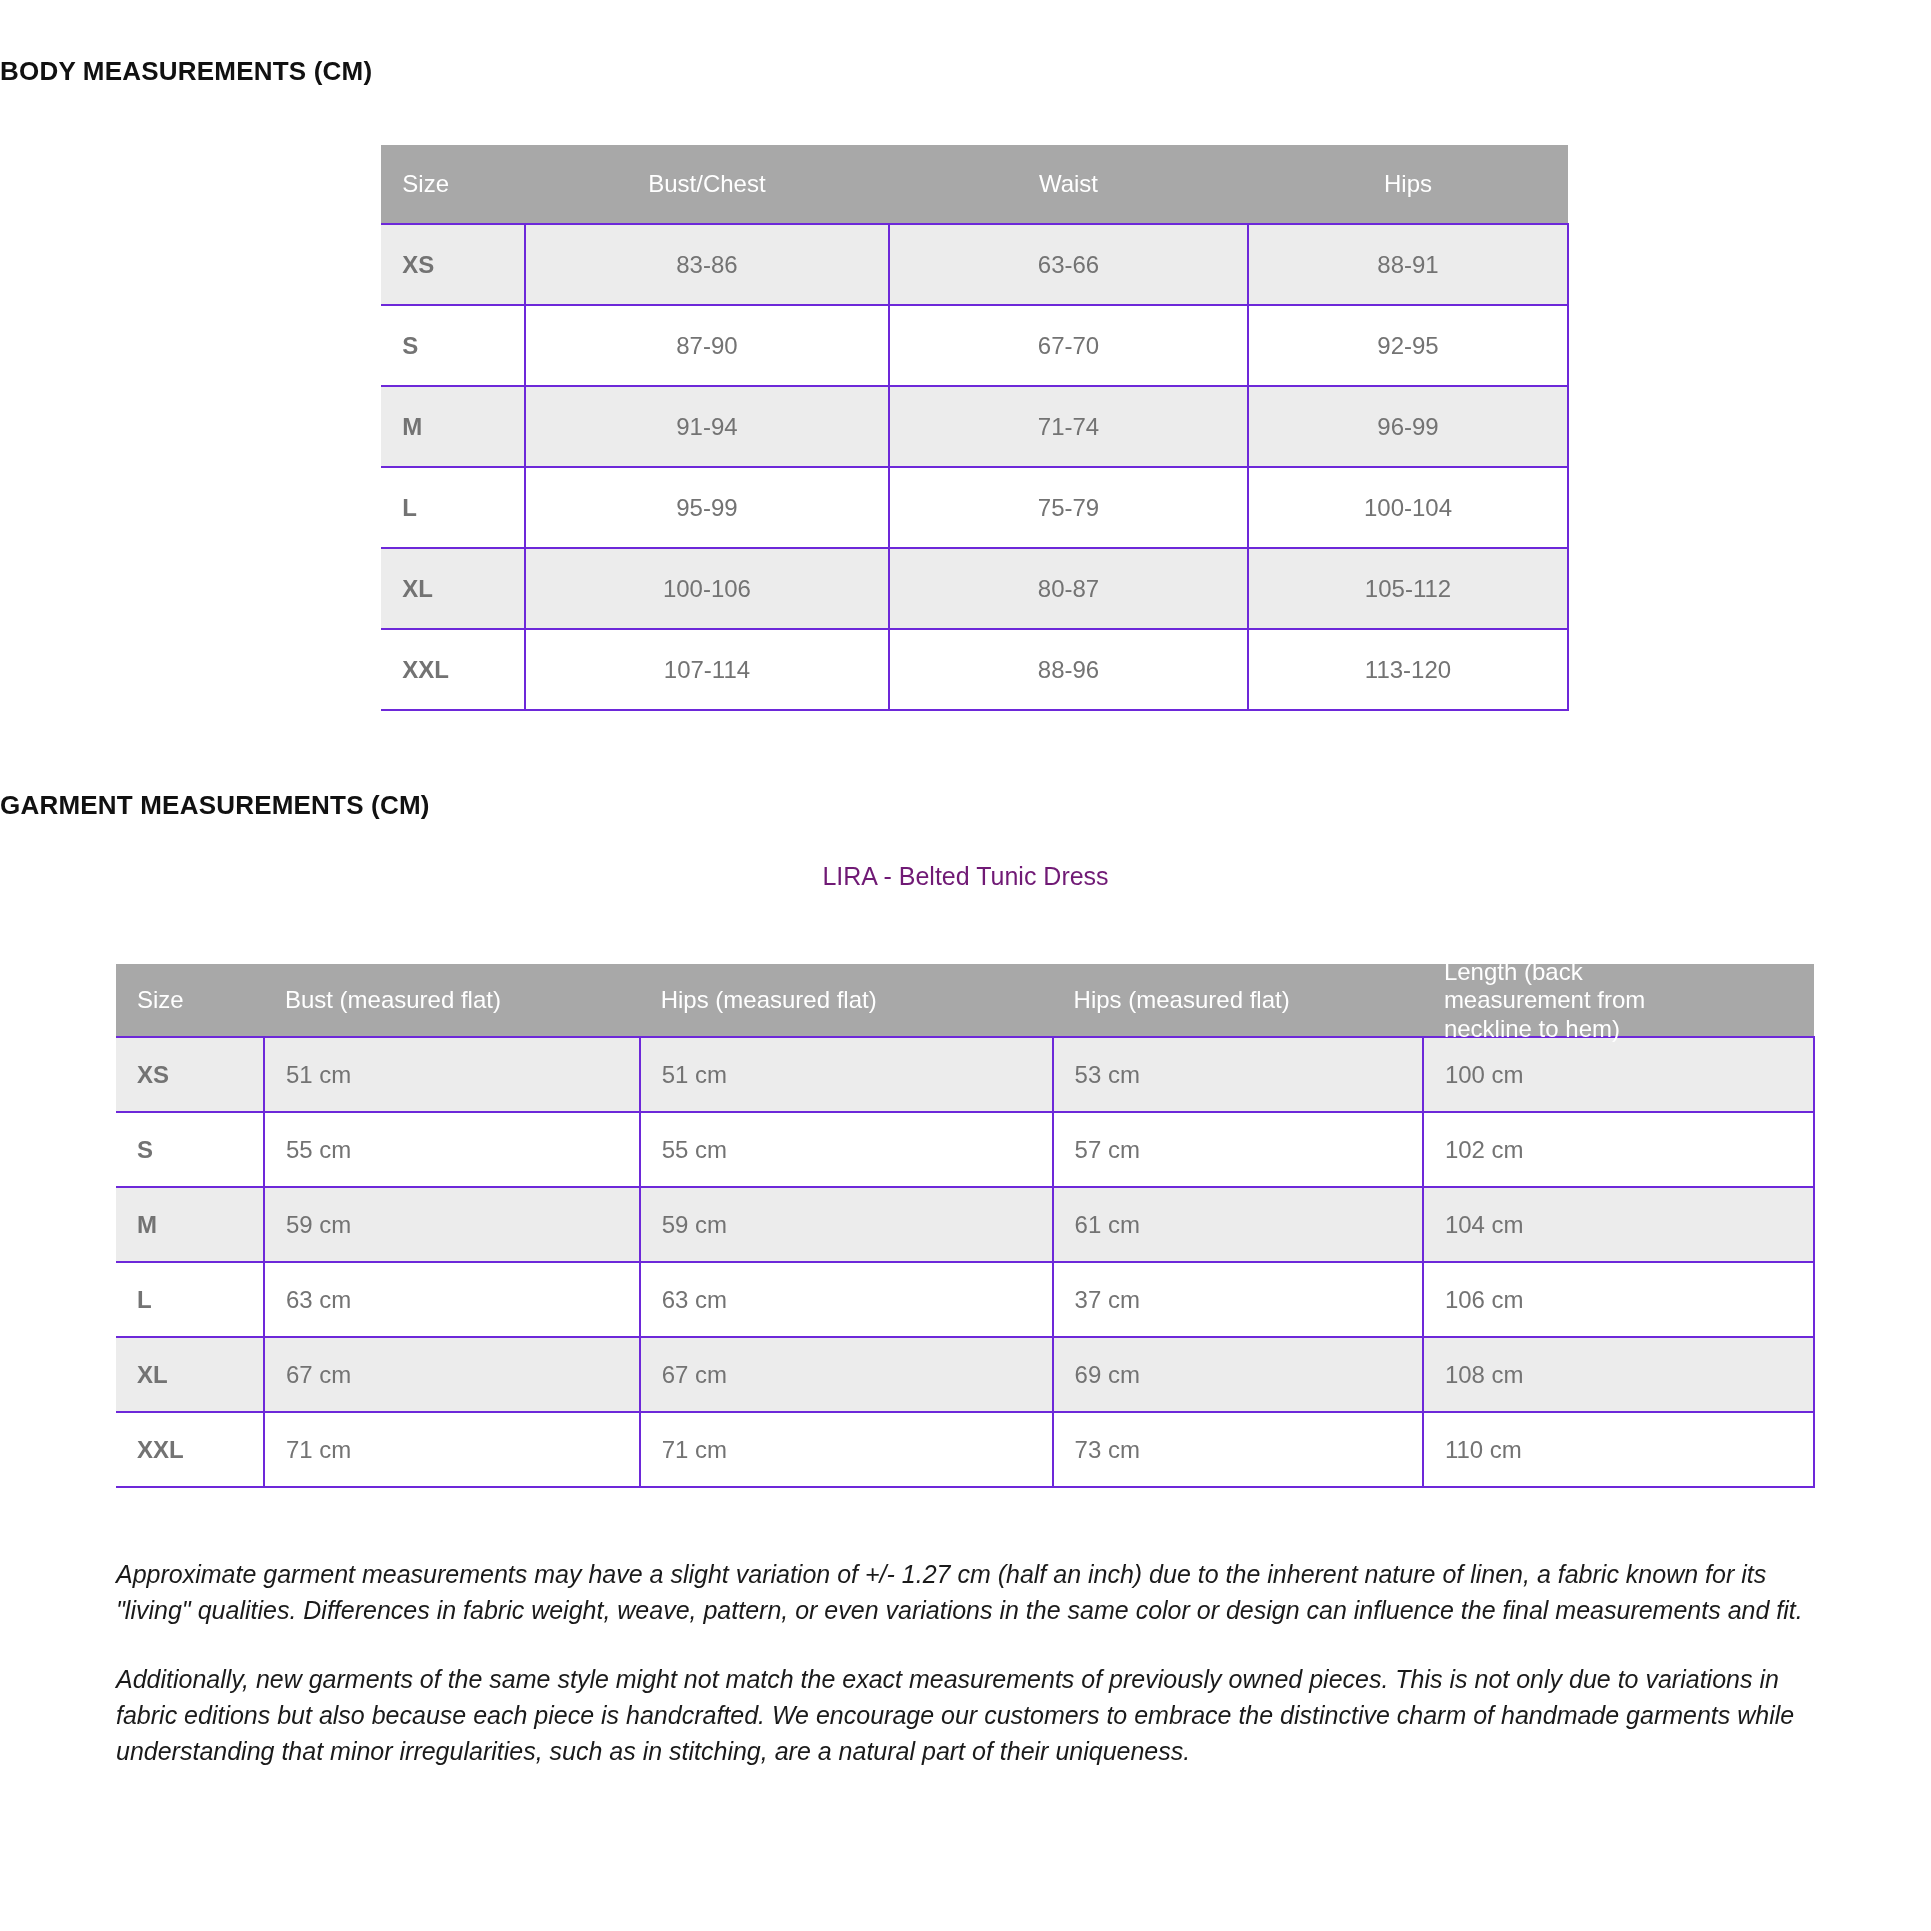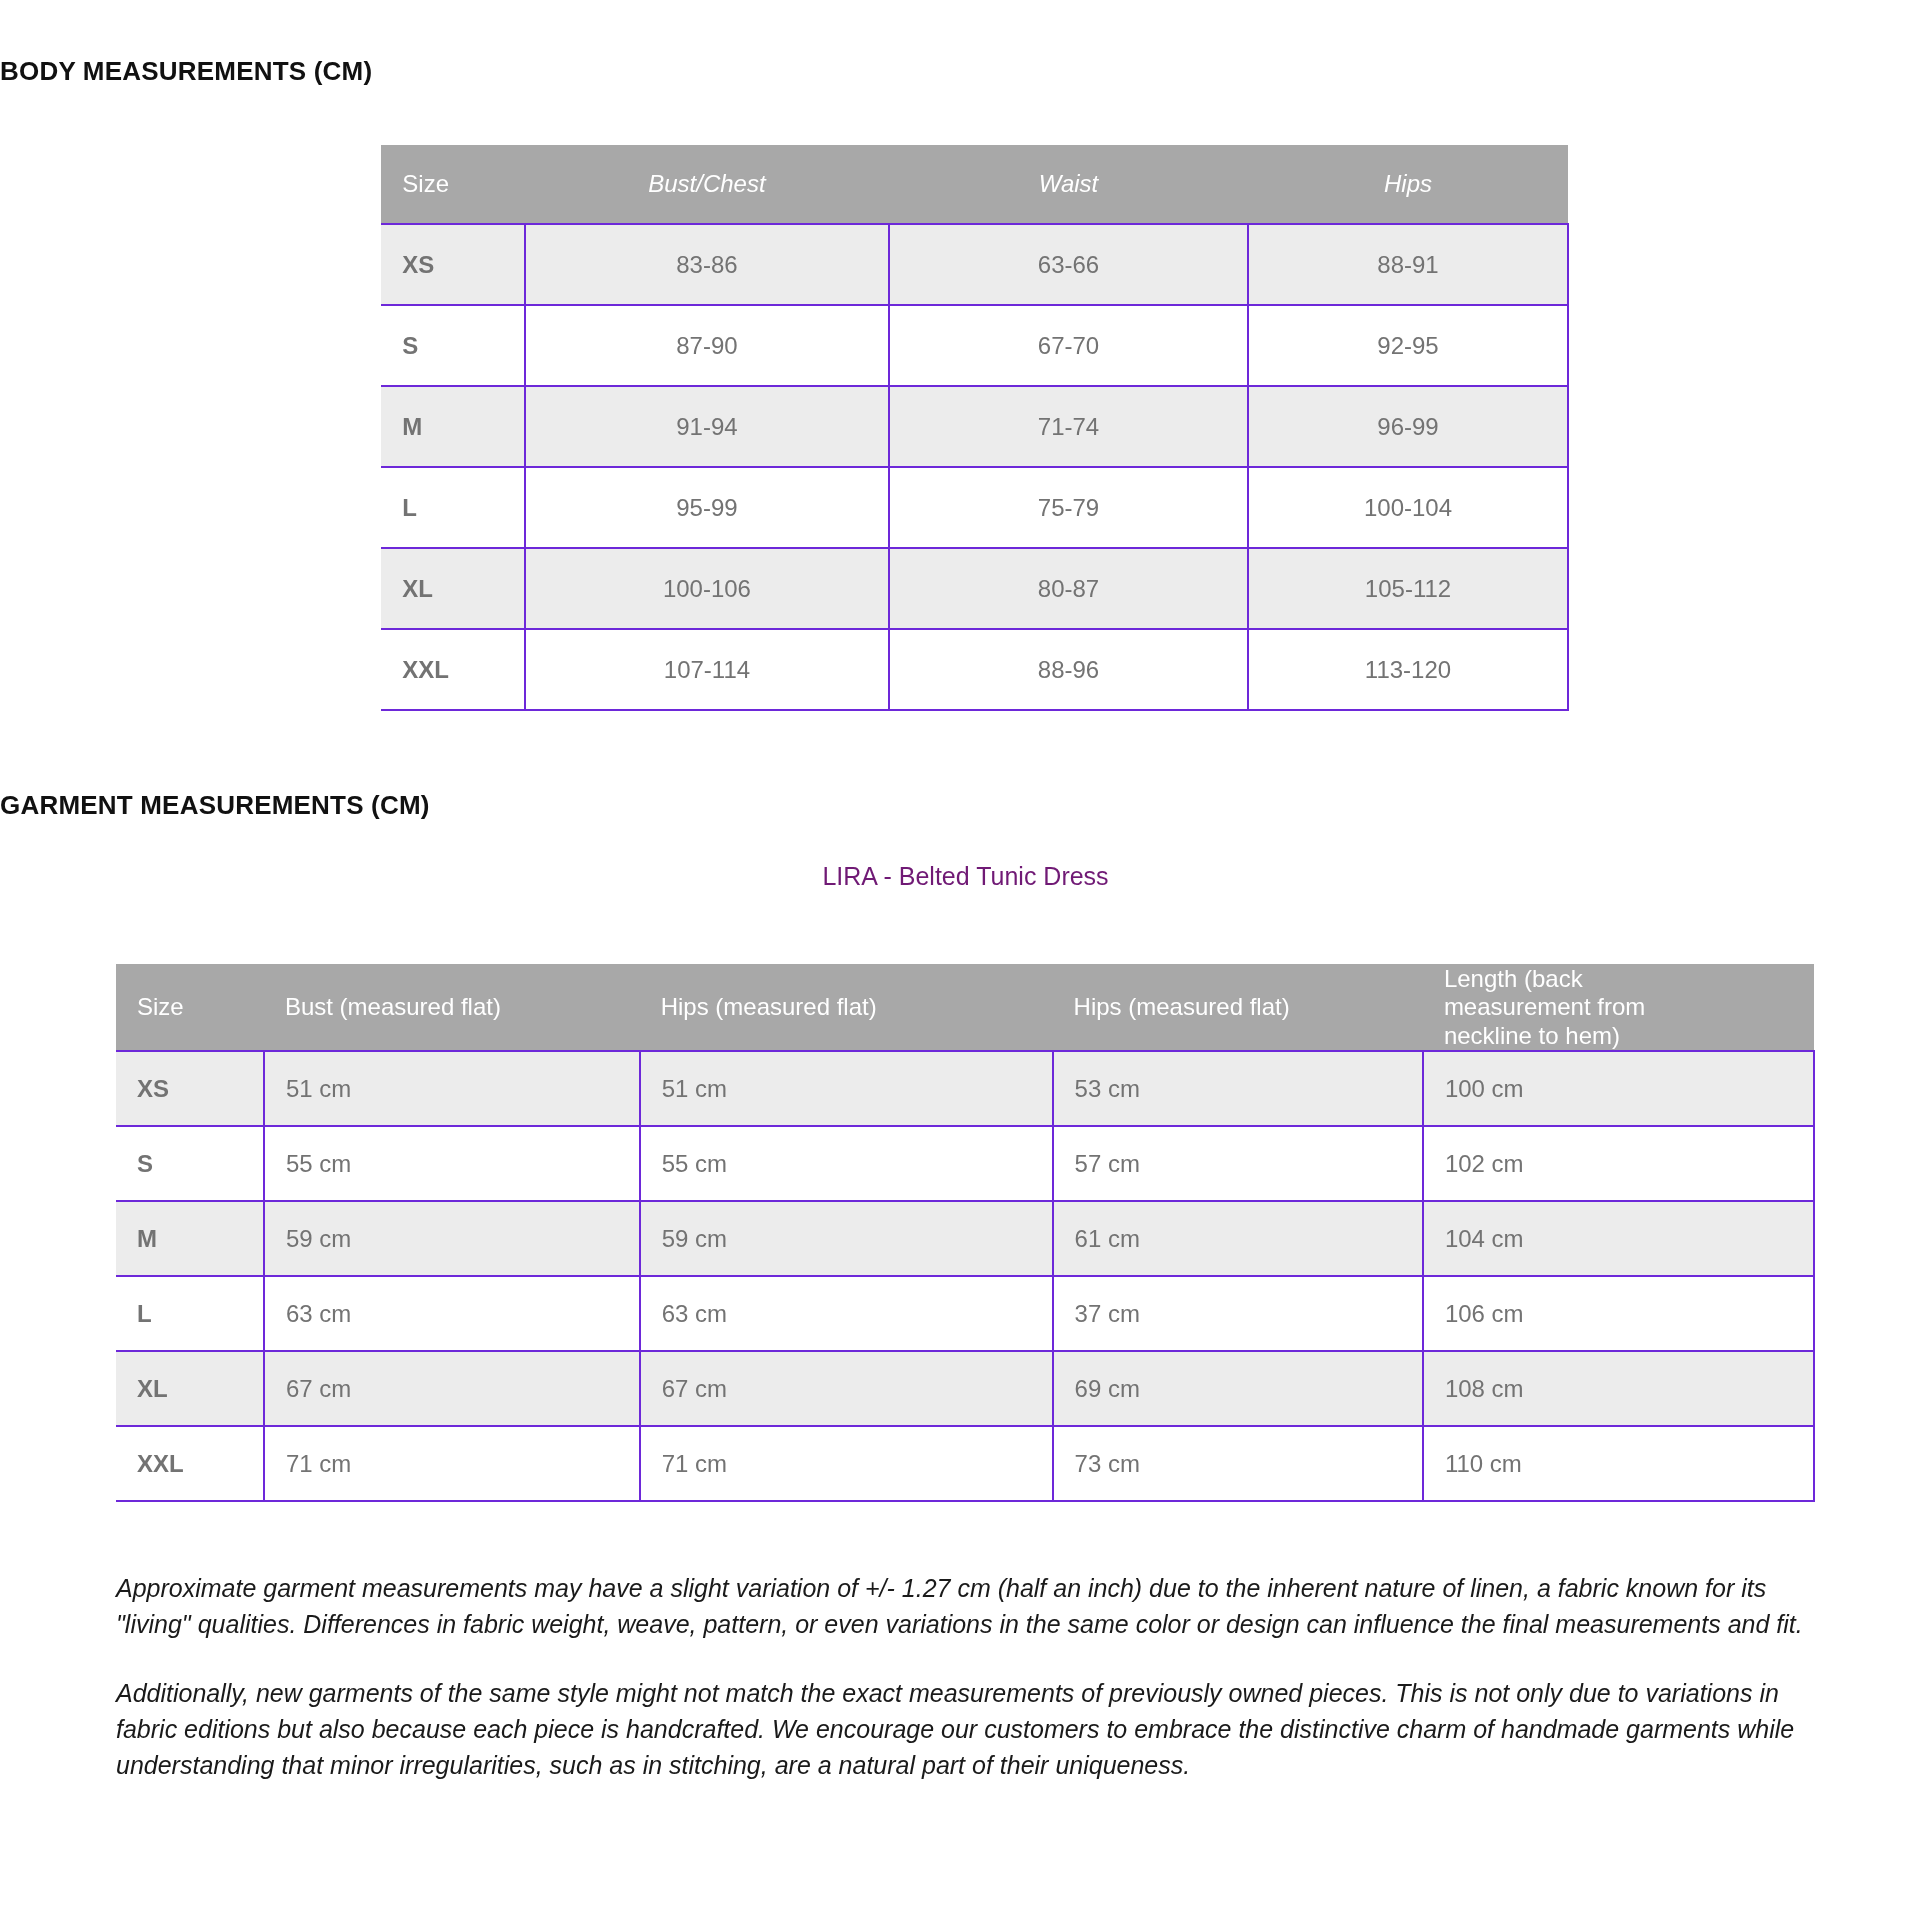--- a/index.html
+++ b/index.html
@@ -66,37 +66,37 @@
     height: 81px;
     vertical-align: middle;
     padding: 0 21px;
     color: #737373;
   }
   table.sizes tbody tr.alt td { background: #ececec; }
   table.sizes tbody tr.plain td { background: #ffffff; }
 
   
   #body-table thead th.col-size { text-align: left; }
-  #body-table thead th.col-num  { text-align: center; font-style: italic; }
+  #body-table thead th.col-num  { text-align: center; }
   #body-table tbody td.col-size {
     text-align: left;
     font-weight: 700;
     border-left: none;
   }
   #body-table tbody td.col-num { text-align: center; }
 
   
   .table-wrap-garment {
     margin: 0 auto;
     width: 1699px;
   }
   #garment-table thead th {
     text-align: left;
     vertical-align: middle;
-    height: 87px;
+    height: 73px;
     line-height: 1.18;
     font-size: 24px;
     padding: 0 0 0 21px;
     position: relative;
   }
   #garment-table thead th.col-length span.hdr {
     display: block;
     position: absolute;
     left: 21px;
     top: 50%;

